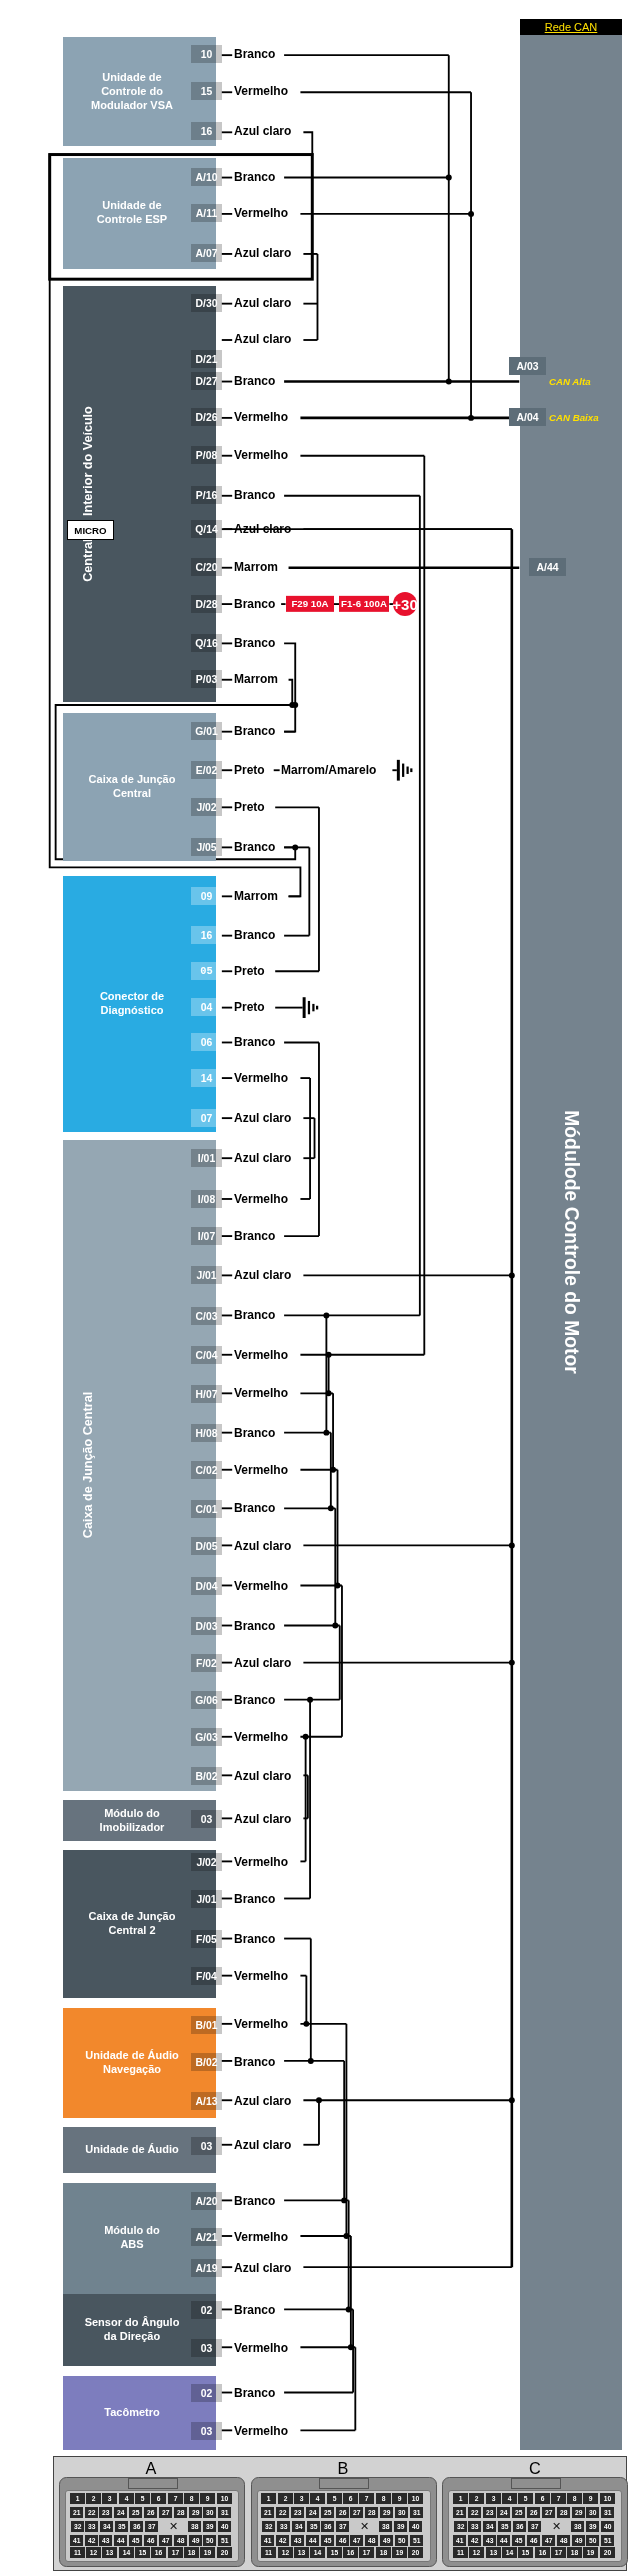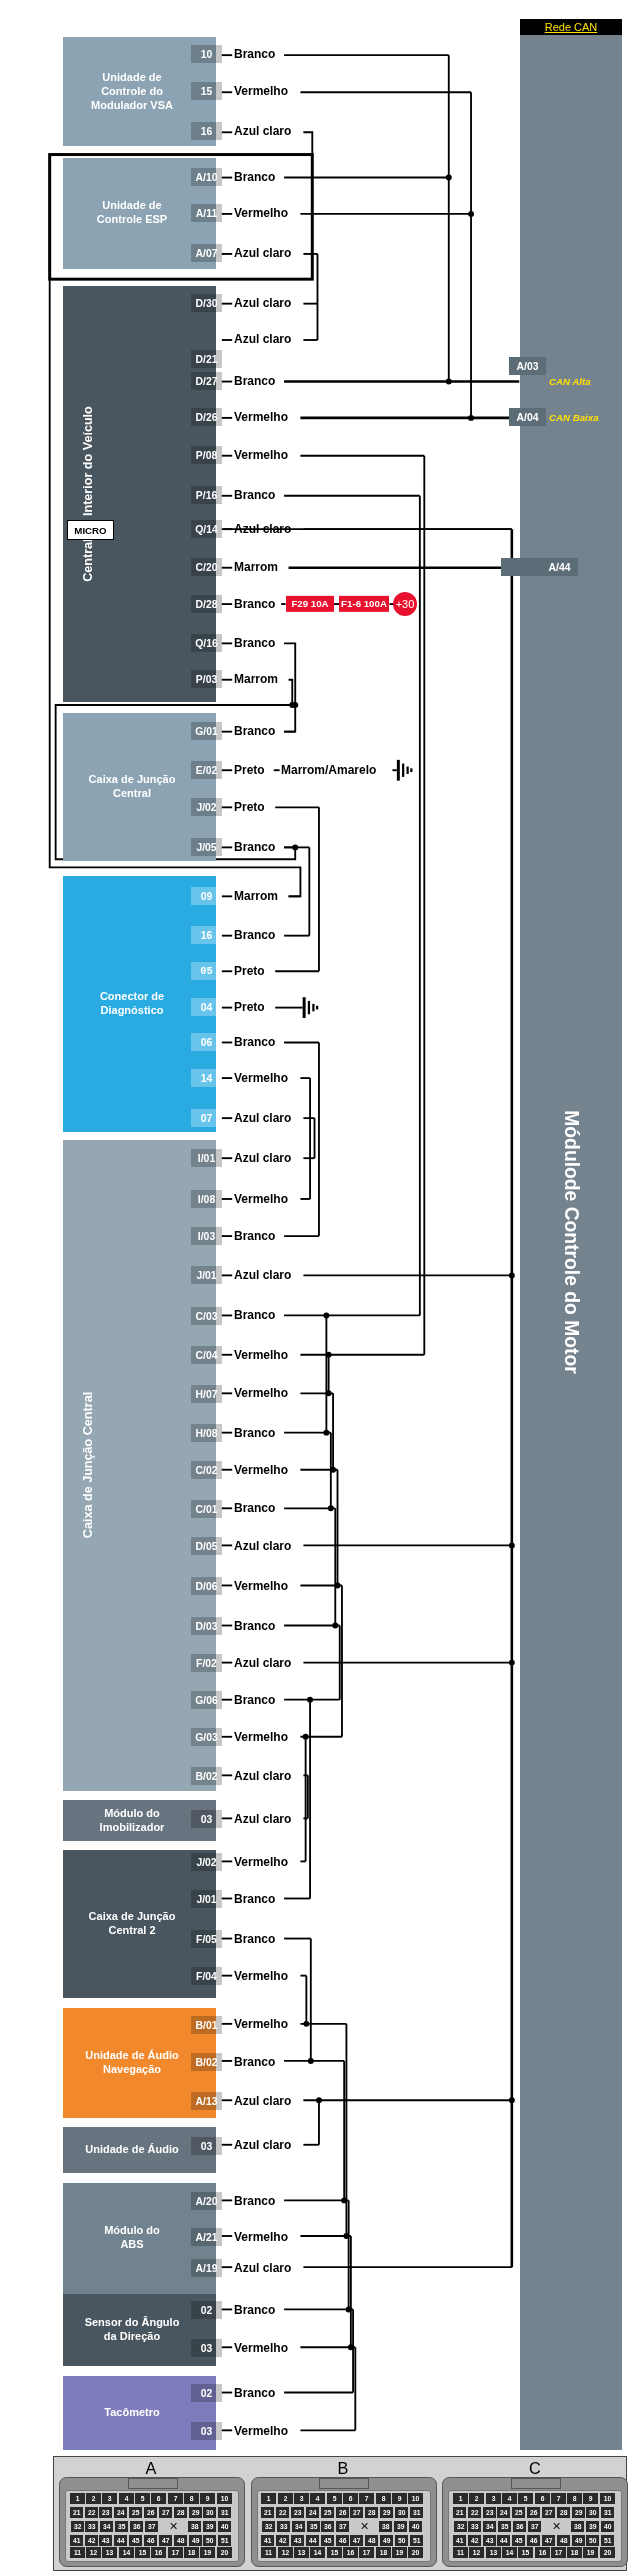--- a/index.html
+++ b/index.html
@@ -10,21 +10,21 @@
   .boxlabel{position:absolute;color:#fff;font-weight:bold;font-size:11px;line-height:1.25;
             text-align:center;white-space:pre-line;transform:translate(-50%,-50%);}
   .boxlabel.vert{transform:translate(-50%,-50%) rotate(-90deg);white-space:nowrap;font-size:12.6px;}
   .tab{position:absolute;width:31px;height:18px;color:#fff;font-weight:bold;font-size:10.4px;
        display:flex;align-items:center;justify-content:center;}
   .wlabel{position:absolute;color:#000;font-weight:bold;font-size:12px;height:16.3px;line-height:16.3px;
           transform:translateY(-50%);white-space:nowrap;}
   .fusebox{position:absolute;background:#e8112d;color:#fff;font-weight:bold;font-size:9.7px;
            height:16.3px;line-height:16.3px;text-align:center;transform:translateY(-50%);}
   .batt{position:absolute;width:24px;height:24px;border-radius:50%;background:#e8112d;color:#fff;
-        font-weight:normal;font-size:11px;display:flex;align-items:center;justify-content:center;
+        font-weight:bold;font-size:15px;display:flex;align-items:center;justify-content:center;
         transform:translate(-50%,-50%);}
   .microbox{position:absolute;background:#fff;border:1.5px solid #000;color:#000;font-weight:bold;
             font-size:9.7px;display:flex;align-items:center;justify-content:center;}
   .ecmbar{position:absolute;background:#75838e;}
   .ecmhead{position:absolute;background:#000;color:#ffe000;font-size:11px;text-align:center;
            line-height:16.3px;text-decoration:underline;}
   .ecmtitle{position:absolute;color:#fff;font-weight:bold;font-size:19.3px;white-space:nowrap;
             transform:translate(-50%,-50%) rotate(90deg);}
   .ecmtab{position:absolute;width:37px;height:18px;background:#5d6d78;color:#fff;font-weight:bold;
           font-size:10.4px;display:flex;align-items:center;justify-content:center;transform:translateY(-50%);}
@@ -381,39 +381,39 @@
       <div class="tab" style="left: 191px; top: 1069px; background: rgba(255, 255, 255, 0.3);">14</div>
       <div class="wlabel" style="left: 234px; top: 1078px;">Vermelho</div>
       <div class="tab" style="left: 191px; top: 1109px; background: rgba(255, 255, 255, 0.3);">07</div>
       <div class="wlabel" style="left: 234px; top: 1118px;">Azul claro</div>
       <div class="box" style="left: 63px; top: 1140px; width: 153px; height: 651px; background: rgb(149, 167, 179);"></div>
       <div class="boxlabel vert" style="left: 89px; top: 1465px;">Caixa de Junção Central</div>
       <div class="tab" style="left: 191px; top: 1149px; background: rgba(0, 0, 0, 0.22);">I/01</div>
       <div class="wlabel" style="left: 234px; top: 1158px;">Azul claro</div>
       <div class="tab" style="left: 191px; top: 1190px; background: rgba(0, 0, 0, 0.22);">I/08</div>
       <div class="wlabel" style="left: 234px; top: 1199px;">Vermelho</div>
-      <div class="tab" style="left: 191px; top: 1227px; background: rgba(0, 0, 0, 0.22);">I/03</div>
+      <div class="tab" style="left: 191px; top: 1227px; background: rgba(0, 0, 0, 0.22);">I/07</div>
       <div class="wlabel" style="left: 234px; top: 1236px;">Branco</div>
       <div class="tab" style="left: 191px; top: 1266px; background: rgba(0, 0, 0, 0.22);">J/01</div>
       <div class="wlabel" style="left: 234px; top: 1275px;">Azul claro</div>
       <div class="tab" style="left: 191px; top: 1307px; background: rgba(0, 0, 0, 0.22);">C/03</div>
       <div class="wlabel" style="left: 234px; top: 1315px;">Branco</div>
       <div class="tab" style="left: 191px; top: 1346px; background: rgba(0, 0, 0, 0.22);">C/04</div>
       <div class="wlabel" style="left: 234px; top: 1355px;">Vermelho</div>
       <div class="tab" style="left: 191px; top: 1385px; background: rgba(0, 0, 0, 0.22);">H/07</div>
       <div class="wlabel" style="left: 234px; top: 1393px;">Vermelho</div>
       <div class="tab" style="left: 191px; top: 1424px; background: rgba(0, 0, 0, 0.22);">H/08</div>
       <div class="wlabel" style="left: 234px; top: 1433px;">Branco</div>
       <div class="tab" style="left: 191px; top: 1461px; background: rgba(0, 0, 0, 0.22);">C/02</div>
       <div class="wlabel" style="left: 234px; top: 1470px;">Vermelho</div>
       <div class="tab" style="left: 191px; top: 1500px; background: rgba(0, 0, 0, 0.22);">C/01</div>
       <div class="wlabel" style="left: 234px; top: 1508px;">Branco</div>
       <div class="tab" style="left: 191px; top: 1537px; background: rgba(0, 0, 0, 0.22);">D/05</div>
       <div class="wlabel" style="left: 234px; top: 1546px;">Azul claro</div>
-      <div class="tab" style="left: 191px; top: 1577px; background: rgba(0, 0, 0, 0.22);">D/06</div>
+      <div class="tab" style="left: 191px; top: 1577px; background: rgba(0, 0, 0, 0.22);">D/04</div>
       <div class="wlabel" style="left: 234px; top: 1586px;">Vermelho</div>
       <div class="tab" style="left: 191px; top: 1617px; background: rgba(0, 0, 0, 0.22);">D/03</div>
       <div class="wlabel" style="left: 234px; top: 1626px;">Branco</div>
       <div class="tab" style="left: 191px; top: 1654px; background: rgba(0, 0, 0, 0.22);">F/02</div>
       <div class="wlabel" style="left: 234px; top: 1663px;">Azul claro</div>
       <div class="tab" style="left: 191px; top: 1691px; background: rgba(0, 0, 0, 0.22);">G/06</div>
       <div class="wlabel" style="left: 234px; top: 1700px;">Branco</div>
       <div class="tab" style="left: 191px; top: 1728px; background: rgba(0, 0, 0, 0.22);">G/03</div>
       <div class="wlabel" style="left: 234px; top: 1737px;">Vermelho</div>
       <div class="tab" style="left: 191px; top: 1767px; background: rgba(0, 0, 0, 0.22);">B/02</div>
@@ -473,21 +473,21 @@
     </div>
 
   <div class="ecmbar" style="left:520px;top:35px;width:102px;height:2415px;"></div>
   <div class="ecmhead" style="left:520px;top:18.6px;width:102px;height:16.3px;">Rede CAN</div>
   <div class="ecmtitle" style="left:571px;top:1242px;">Módulode Controle do Motor</div>
   <div id="ecmpins">
       <div class="ecmtab" style="left: 509px; top: 366px;">A/03</div>
       <div class="ecmnote" style="left: 549px; top: 381px;">CAN Alta</div>
       <div class="ecmtab" style="left: 509px; top: 417px;">A/04</div>
       <div class="ecmnote" style="left: 549px; top: 417px;">CAN Baixa</div>
-      <div class="ecmtab" style="left: 501px; top: 567px; padding-left: 40px;">A/44</div>
+      <div class="ecmtab" style="left: 529px; top: 567px;">A/44</div>
     </div>
 
   <div class="panel" style="left:53px;top:2456px;width:572px;height:113px;"></div>
   <div id="connectors">
       <div class="connname" style="left: 151px; top: 2459px;">A</div>
       <div class="connouter" style="left: 59px; top: 2477px; width: 184px; height: 88px;"></div>
       <div class="conntab" style="left: 128px; top: 2478px; width: 48px; height: 9px;"></div>
       <div class="conninner" style="left: 65px; top: 2490px; width: 172px; height: 70px;"></div>
       <div class="pincell" style="left: 70px; top: 2493px; width: 15px; height: 11px;">1</div>
       <div class="pincell" style="left: 86px; top: 2493px; width: 15px; height: 11px;">2</div>

